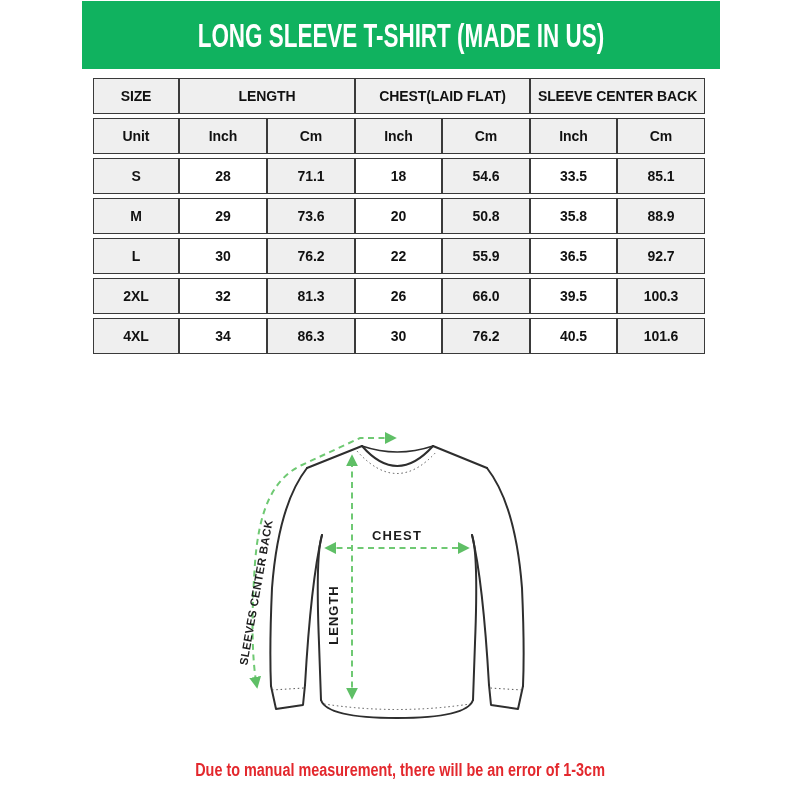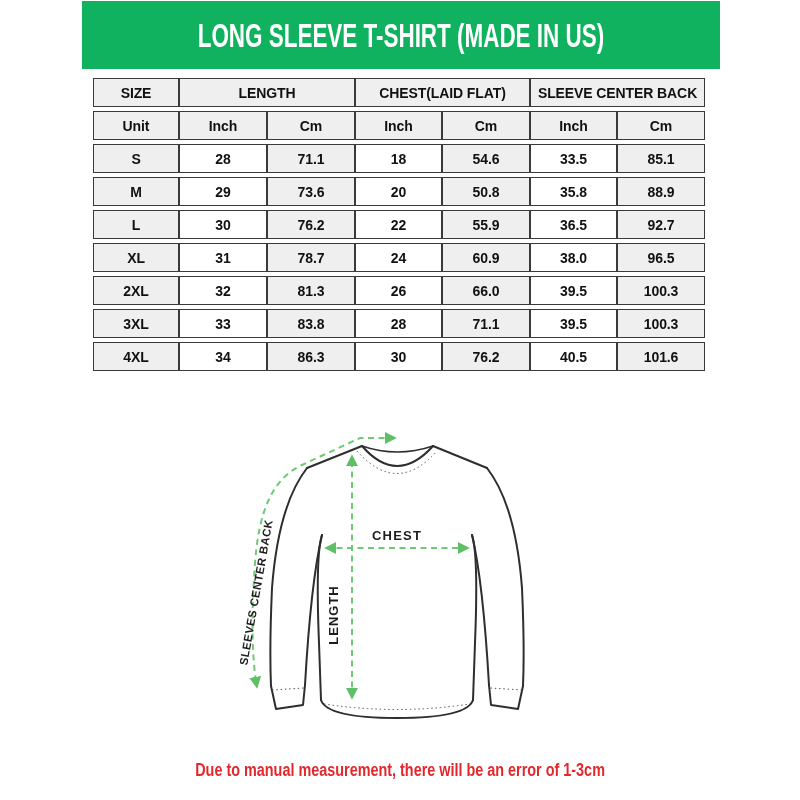--- a/index.html
+++ b/index.html
@@ -32,21 +32,21 @@
   
   table.size-table {
     position:absolute; left:93px; top:74px;
     width:612px;
     table-layout:fixed;
     border-collapse:separate;
     border-spacing:0 4px;
   }
   table.size-table th, table.size-table td {
     border:1px solid #3a3a3a;
-    height:29px;
+    height:36px;
     text-align:center;
     vertical-align:middle;
     font-size:14px;
     font-weight:bold;
     color:#111111;
     background:#ffffff;
     letter-spacing:-0.1px;
   }
   table.size-table .shade { background:#efefef; }
 
@@ -134,47 +134,29 @@
     <tr>
       <td class="shade">L</td>
       <td>30</td>
       <td class="shade">76.2</td>
       <td>22</td>
       <td class="shade">55.9</td>
       <td>36.5</td>
       <td class="shade">92.7</td>
     </tr>
     <tr>
-      <td class="shade">XL</td>
-      <td>31</td>
-      <td class="shade">78.7</td>
-      <td>24</td>
-      <td class="shade">60.9</td>
-      <td>38.0</td>
-      <td class="shade">96.5</td>
-    </tr>
-    <tr>
       <td class="shade">2XL</td>
       <td>32</td>
       <td class="shade">81.3</td>
       <td>26</td>
       <td class="shade">66.0</td>
       <td>39.5</td>
       <td class="shade">100.3</td>
     </tr>
     <tr>
-      <td class="shade">3XL</td>
-      <td>33</td>
-      <td class="shade">83.8</td>
-      <td>28</td>
-      <td class="shade">71.1</td>
-      <td>39.5</td>
-      <td class="shade">100.3</td>
-    </tr>
-    <tr>
       <td class="shade">4XL</td>
       <td>34</td>
       <td class="shade">86.3</td>
       <td>30</td>
       <td class="shade">76.2</td>
       <td>40.5</td>
       <td class="shade">101.6</td>
     </tr>
   </tbody>
 </table>

